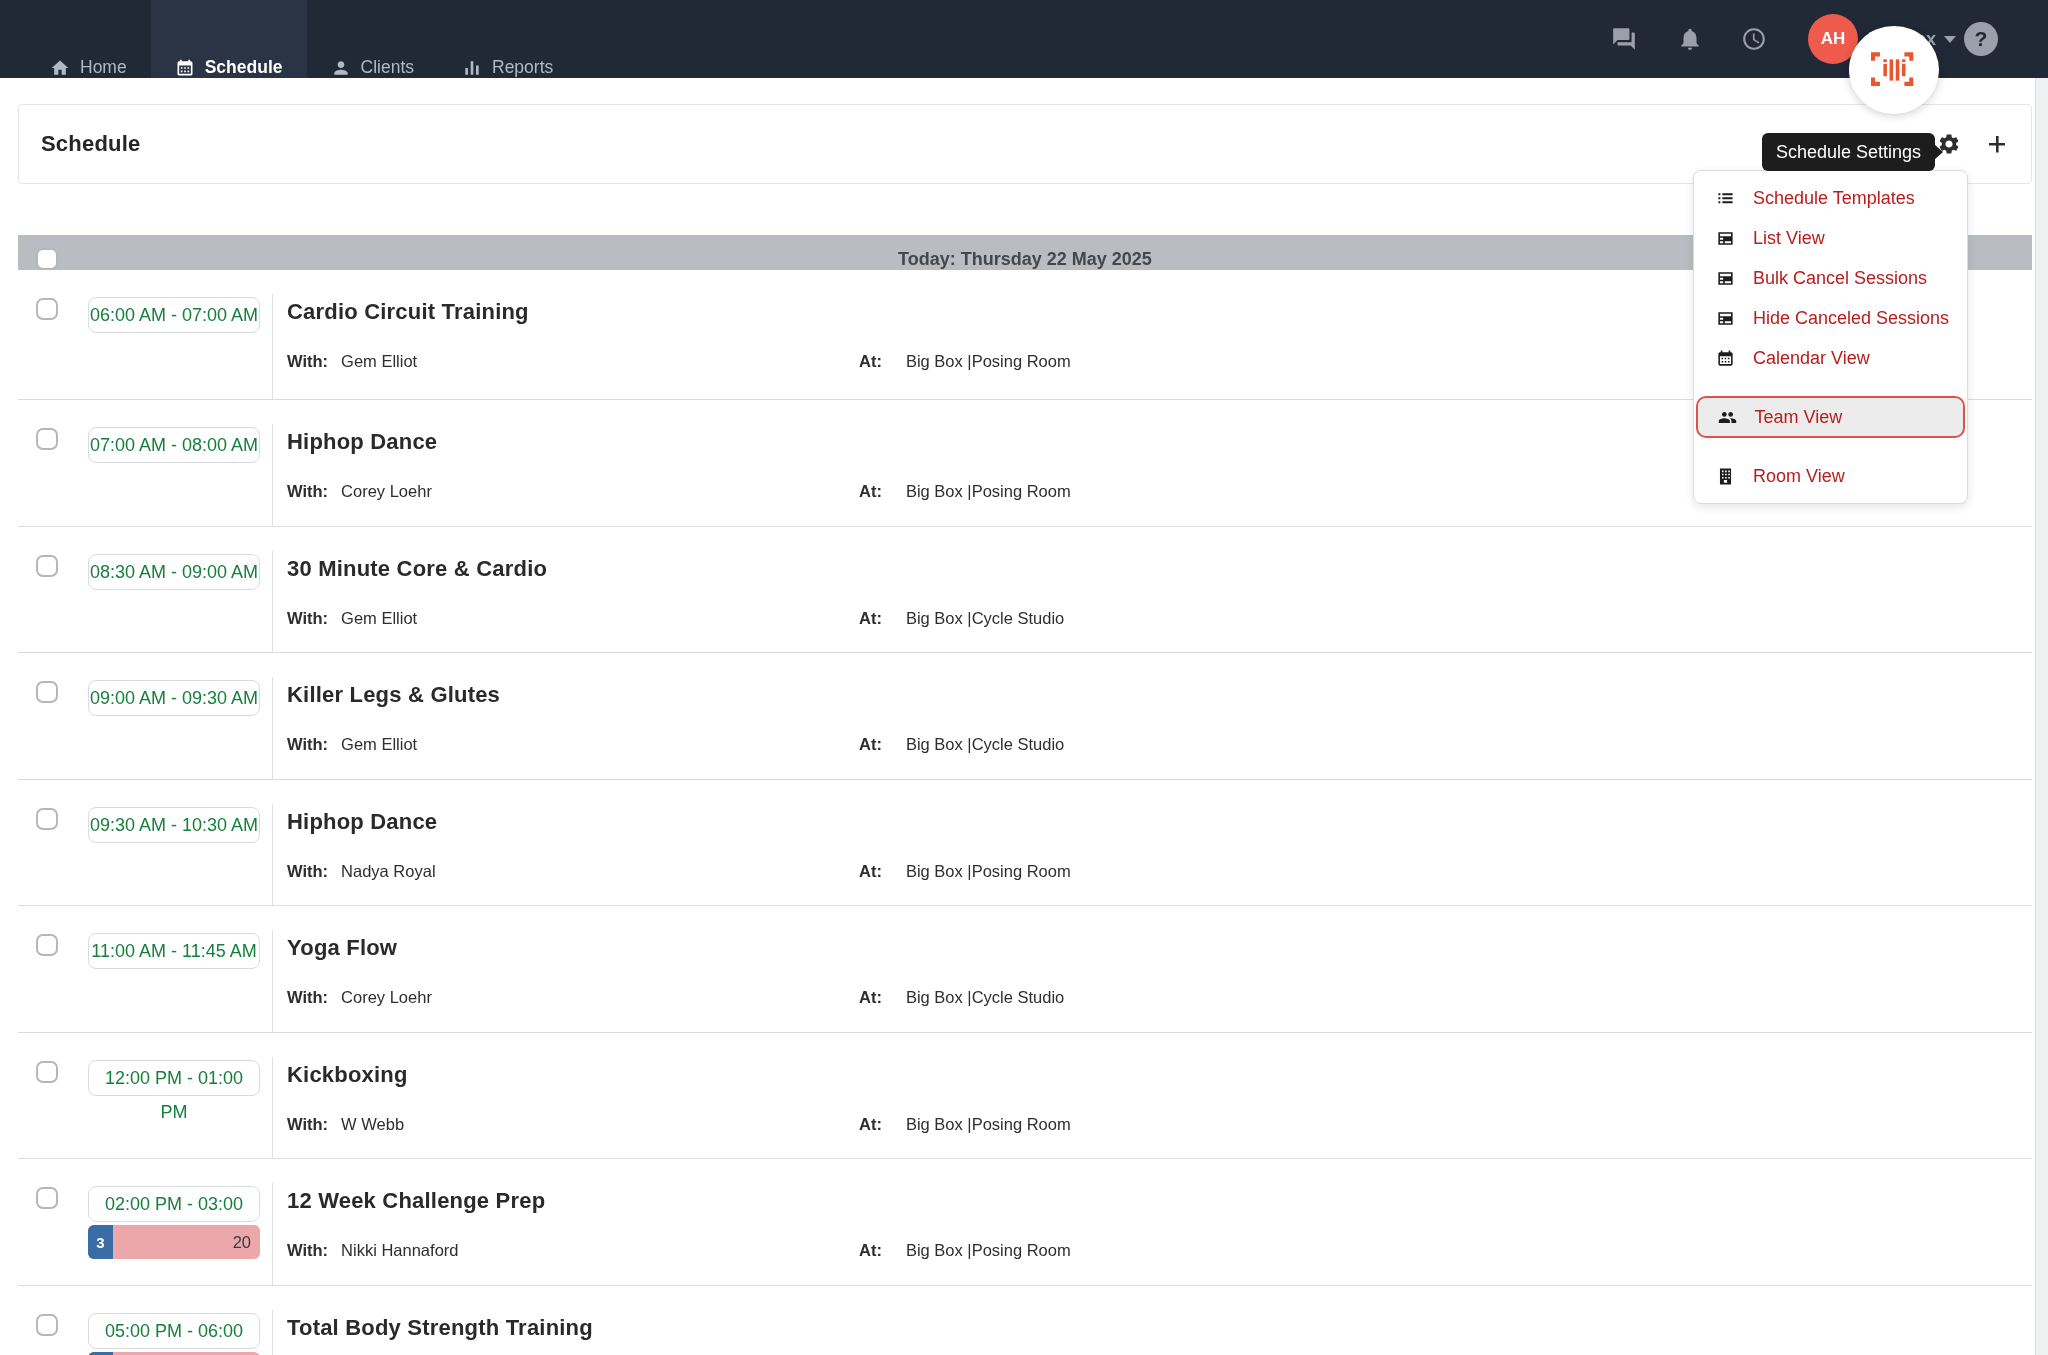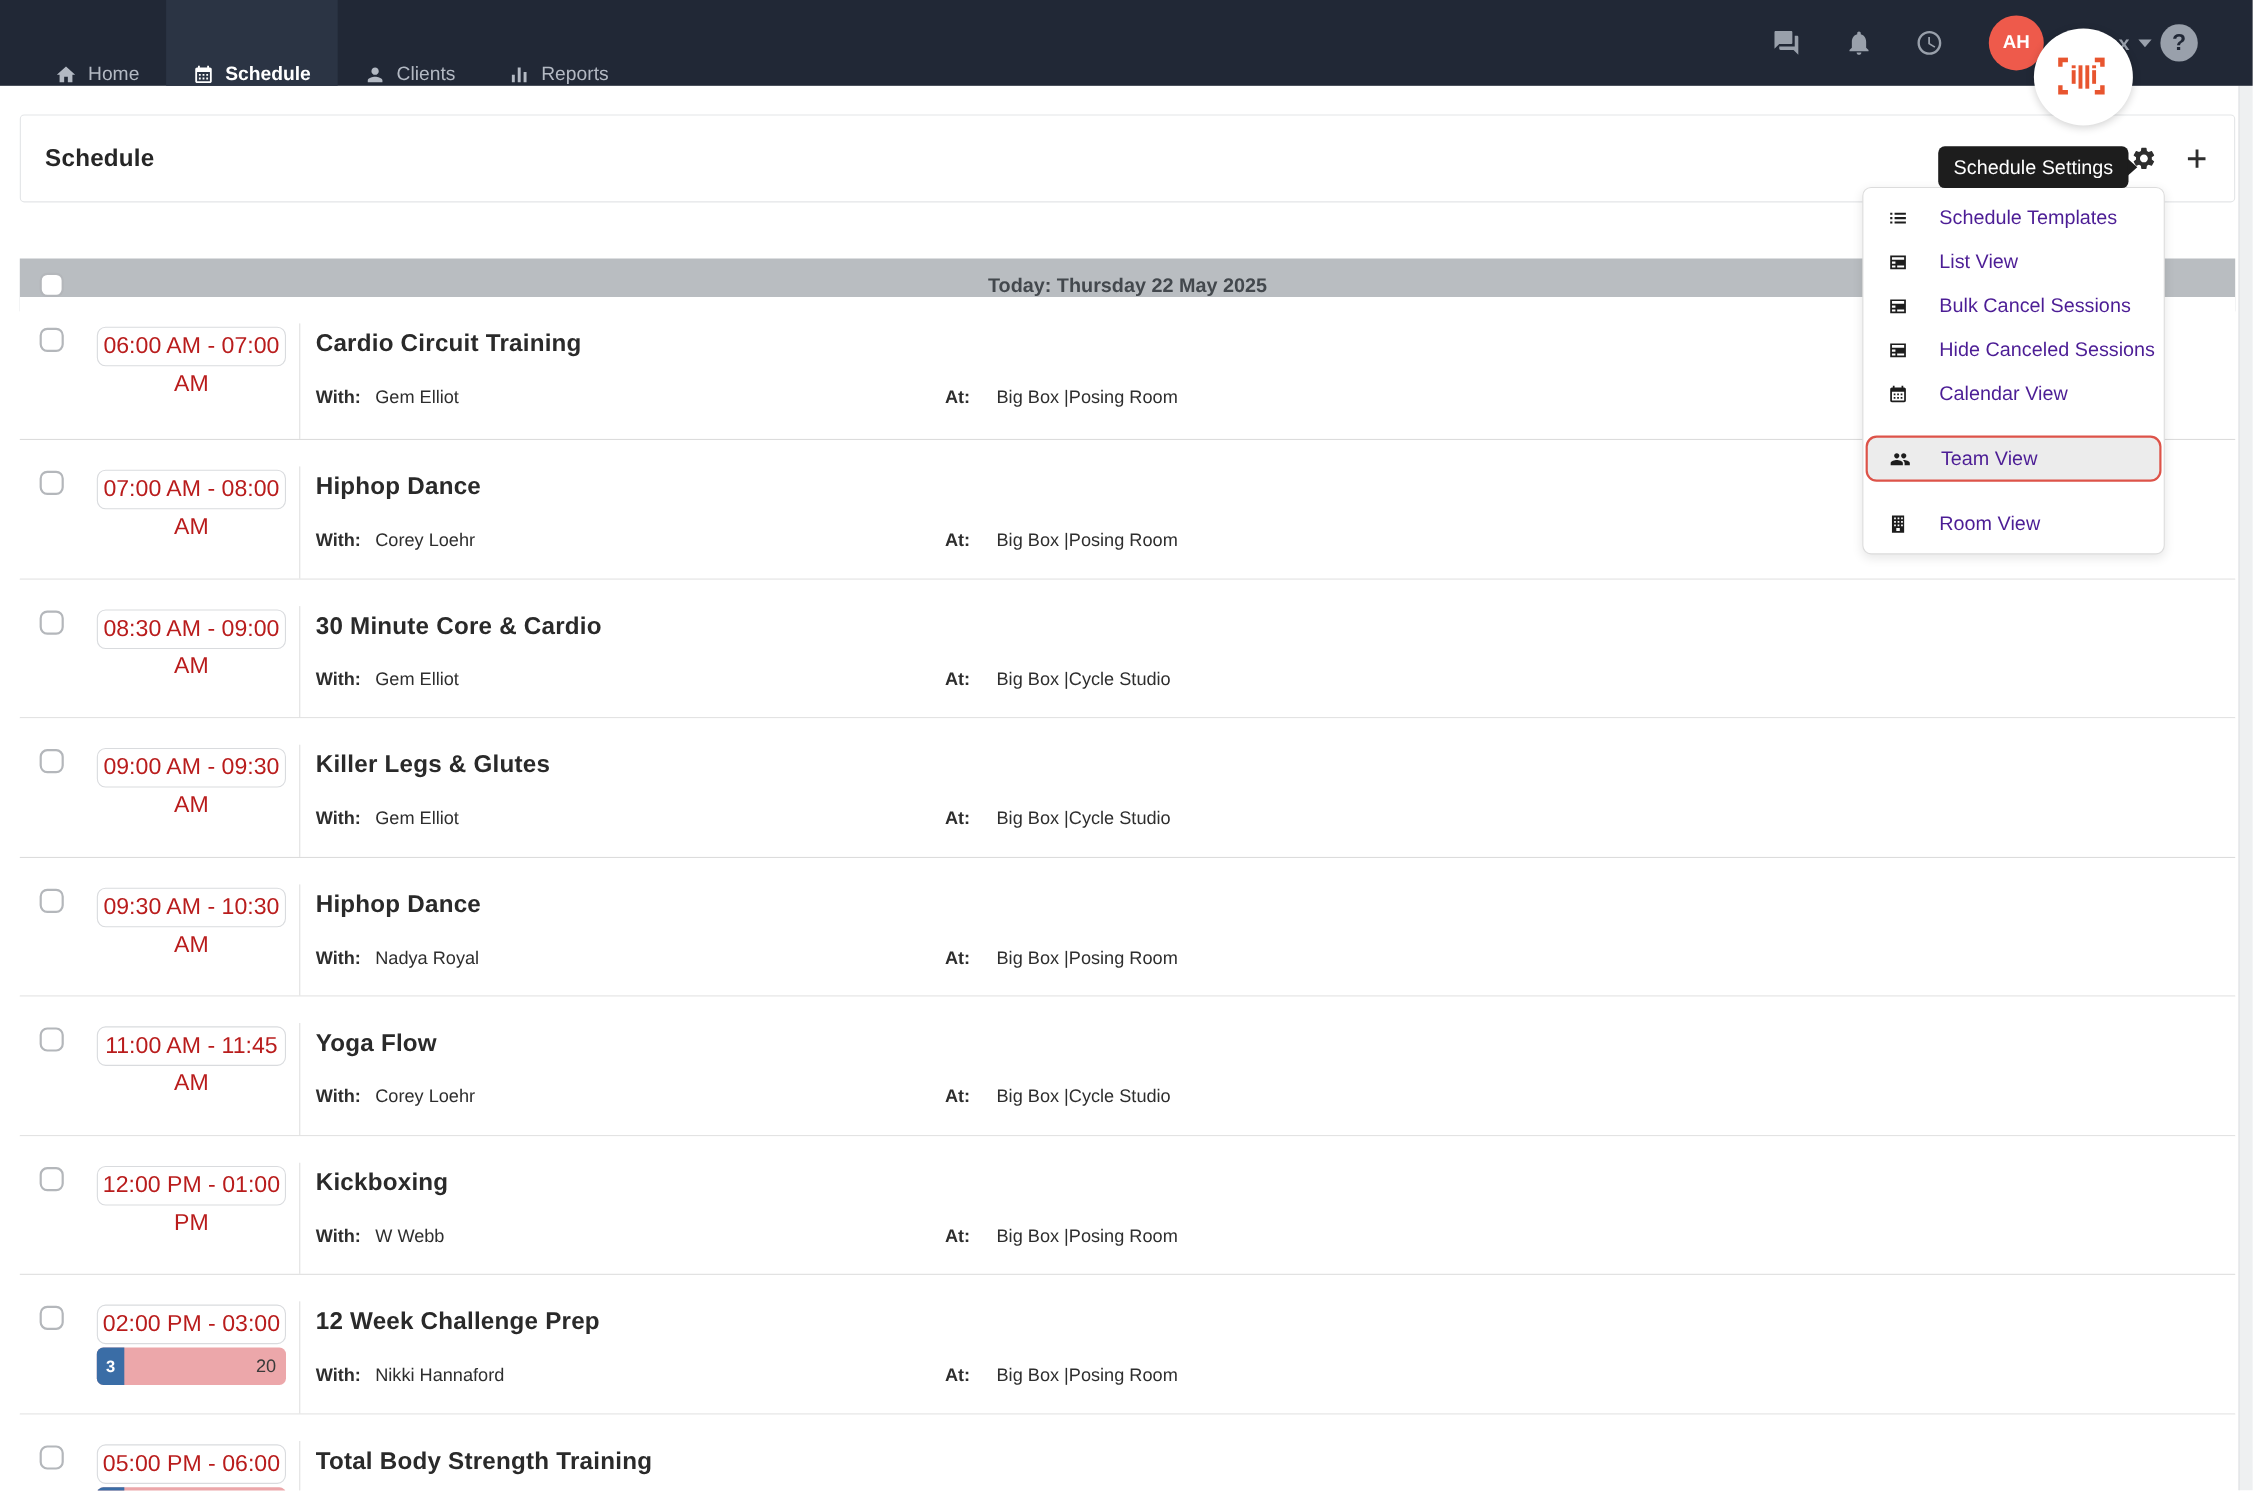--- a/index.html
+++ b/index.html
@@ -43,39 +43,39 @@
   .icon-btn { background:none; border:none; cursor:pointer; display:flex; align-items:center; }
   .icon-btn svg { width:24px; height:24px; fill:#2e2e2e; }
   .tooltip { position:absolute; left:1762px; top:133px; height:38px; background:#1d1d1d; color:#fff;
              border-radius:6px; font-size:18px; line-height:38px; padding:0 14px; z-index:30; white-space:nowrap; }
   .tooltip:after { content:""; position:absolute; right:-8px; top:11px; border-top:8px solid transparent;
                    border-bottom:8px solid transparent; border-left:9px solid #1d1d1d; }
   
   .dropdown { position:absolute; left:1693px; top:170px; width:275px; background:#fff;
               border:1px solid #dcdcdc; border-radius:8px; box-shadow:0 3px 10px rgba(0,0,0,.10);
               padding:7px 0; z-index:25; }
-  .menu-item { display:flex; align-items:center; gap:28px; height:40px; padding:0 22px;
-               font-size:18px; color:#4c1d95; cursor:pointer; white-space:nowrap; }
+  .menu-item { display:flex; align-items:center; gap:18px; height:40px; padding:0 22px;
+               font-size:18px; color:#b91c1c; cursor:pointer; white-space:nowrap; }
   .menu-item svg { width:19px; height:19px; fill:#1d1d1d; flex:0 0 auto; }
   .menu-item.highlight { background:#ececec; border:2.5px solid #dd5349; border-radius:10px;
                          margin:18px 2px; height:42px; padding:0 19.5px;align-items:center; }
   
   .today-bar { position:absolute; left:18px; top:222px; width:2014px; height:48px;
                background:#b9bdc1; display:flex; align-items:center;margin-top:13px; }
   .today-bar .cb { margin-left:18px; }
   .today-text { position:absolute; left:0; width:100%; text-align:center;
                 font-size:18px; font-weight:700; color:#43484d; }
   .rows { position:absolute; left:18px; top:270px; width:2014px; }
   .session-row { position:relative; height:126.5px; border-bottom:1px solid #dcdcdc; background:#fff; }
   .session-row:first-child { height:130px; }
   .cb { width:22px; height:22px; border:2.5px solid #b4b7bb; border-radius:7px; background:#fff; cursor:pointer; flex:0 0 auto; }
   .row-cb { position:absolute; left:18px; top:28px; }
   .time-pill { position:absolute; left:70px; top:27px; width:172px; height:36px;
                border:1px solid #d9dbde; border-radius:8px; background:#fff;
-               font-size:21px; color:#b91c1c; text-align:center; line-height:34px; }
+               font-size:18px; color:#15803d; text-align:center; line-height:34px; }
   .row-content { position:absolute; left:254px; top:24px; right:0; bottom:0; border-left:1px solid #e0e0e0; }
   .s-title { position:absolute; left:14px; top:5px; font-size:22px; font-weight:700; color:#2a2a2a; letter-spacing:.2px; }
   .meta { position:absolute; left:14px; top:58px; font-size:16.5px; color:#2e2e2e; }
   .meta b { font-weight:700; }
   .with-value { margin-left:13px; }
   .at-group { position:absolute; left:586px; top:58px; font-size:16.5px; color:#2e2e2e; }
   .at-value { margin-left:24px; }
   .cap-bar { position:absolute; left:70px; top:66px; width:172px; height:34px;
              background:#eca7aa; border-radius:6px; }
   .cap-fill { position:absolute; left:0; top:0; width:25px; height:34px; background:#3a6da6;

